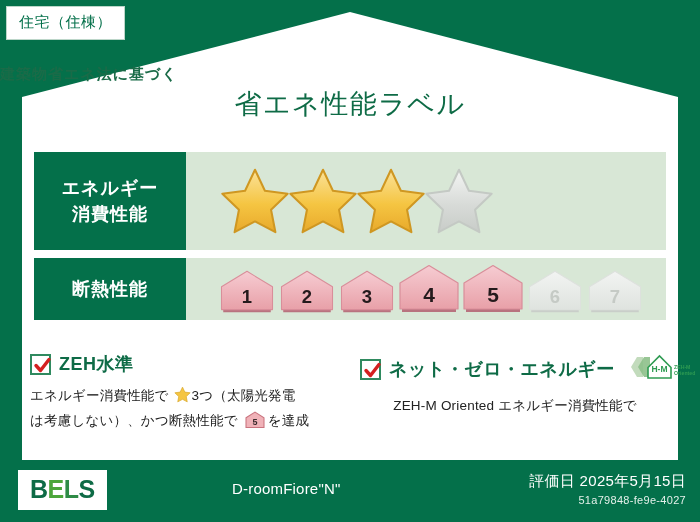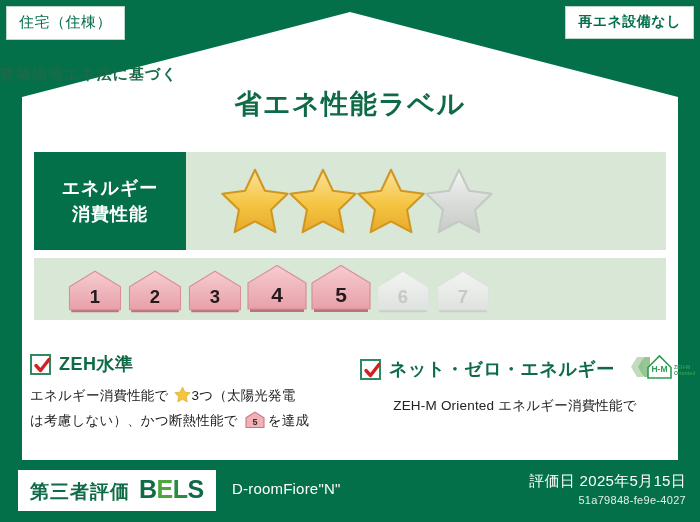--- a/index.html
+++ b/index.html
@@ -63,21 +63,21 @@
     font-weight: bold;
     color: #1a6b48;
     letter-spacing: 1px;
     z-index: 4;
   }
   .title-main {
     position: absolute;
     left: 0; right: 0; top: 86px;
     text-align: center;
     font-size: 27px;
-    font-weight: bold;
+    font-weight: normal;
     color: #0e6b46;
     letter-spacing: 1.5px;
     z-index: 4;
   }
 
   
   .watermark {
     position: absolute;
     left: 150px; top: 238px;
     font-size: 44px;
@@ -224,21 +224,20 @@
   .eval-id  { font-size: 11px; margin-top: 3px; letter-spacing: 0.3px; color: #e4f0ea; }
 </style>
 </head>
 <body>
 
 <div class="poster">
 
   <div class="house-panel"></div>
 
   <div class="tag-left">住宅（住棟）</div>
-  <div class="tag-right">再エネ設備なし</div>
 
   <div class="title-sub">建築物省エネ法に基づく</div>
   <div class="title-main">省エネ性能ラベル</div>
 
   <div class="watermark">ハウスデム</div>
 
   <div class="rows">
 
     <div class="rate-row row-energy">
       <div class="rate-label">
@@ -285,20 +284,23 @@
                   <stop offset="100%" stop-color="#c8ccc8"></stop>
                 </linearGradient>
               </defs>
               <polygon points="12,1.3 15.4,8.5 23.2,9.5 17.5,15.0 19.0,22.7 12,19.0 5.0,22.7 6.5,15.0 0.8,9.5 8.6,8.5" fill="url(#sg3)" stroke="#c4c9c4" stroke-width="0.7" stroke-linejoin="round"></polygon>
             </svg>
           </div>
       </div>
     </div>
 
     <div class="rate-row row-insul">
+      <div class="rate-label">
+        <span>断熱性能</span>
+      </div>
       <div class="rate-body">
         <div class="house-scale" id="houseScale">
             <svg class="hsvg" width="58" height="44" viewBox="0 0 62 50">
               <defs>
                 <linearGradient id="hg1" x1="0" y1="0" x2="0" y2="1">
                   <stop offset="0%" stop-color="#f6ccd2"></stop>
                   <stop offset="100%" stop-color="#e8a0a8"></stop>
                 </linearGradient>
               </defs>
               <path d="M4,21 L31,4 L58,21 L58,48 L4,48 Z" fill="#b8737f"></path>
@@ -422,21 +424,20 @@
       </div>
       <div class="crit-text">
         <span>ZEH-M Oriented  エネルギー消費性能で</span><br>
       </div>
     </div>
 
   </div>
 
   <div class="footer">
     <div class="bels-box">
-      <span class="bels-jp">第三者評価</span>
       <span class="bels-logo"><span class="b1">B</span><span class="b2">E</span><span class="b3">L</span><span class="b4">S</span></span>
     </div>
     <div class="bldg-name">D-roomFiore"N"</div>
     <div class="footer-right">
       <div class="eval-date">評価日 2025年5月15日</div>
       <div class="eval-id">51a79848-fe9e-4027</div>
     </div>
   </div>
 
 </div>

